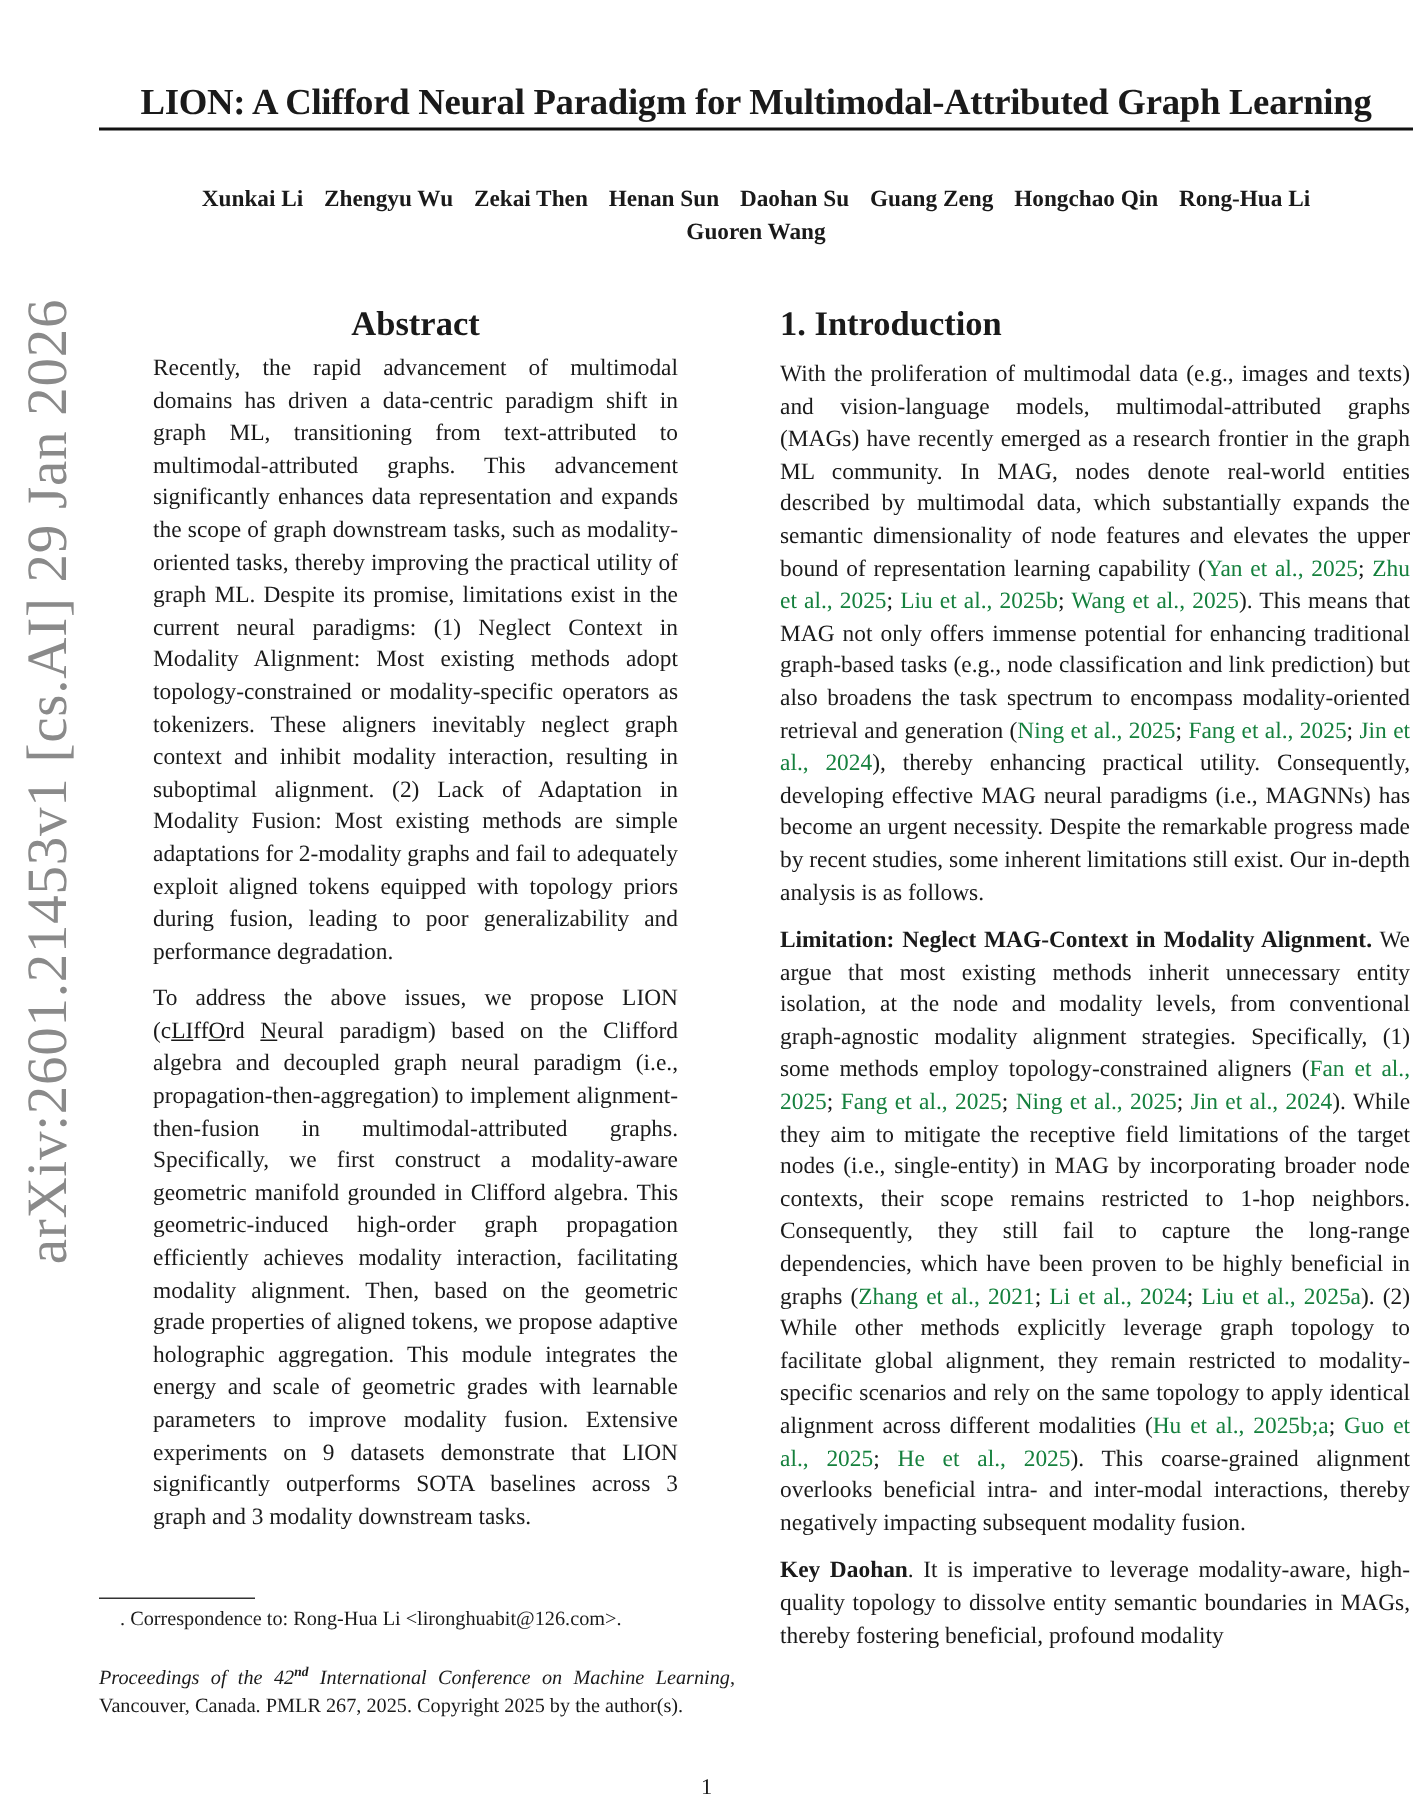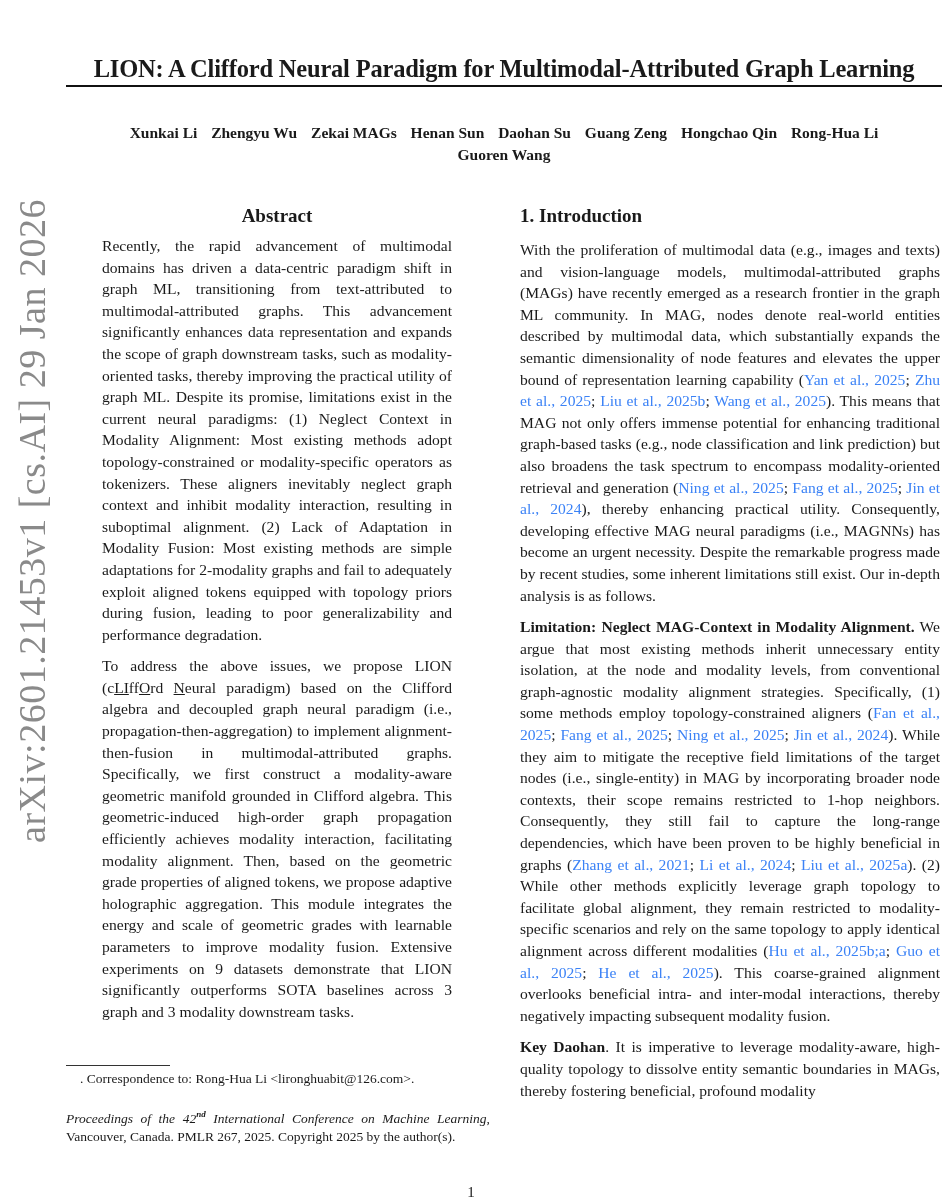--- a/index.html
+++ b/index.html
@@ -44,26 +44,26 @@
     }
     .authors .author { margin: 0 5px; text-align: center; }
     .col {
       position: absolute;
       font-size: 15.6px;
       line-height: 21.6px;
     }
     .col-left { left: 102px; top: 203px; width: 350px; }
     .col-right { left: 520px; top: 203px; width: 420px; }
     .section-heading {
-      font-weight: bold; font-size: 19px; line-height: 26px; margin: 0 0 10px 0;
+      font-weight: bold; font-size: 23px; line-height: 26px; margin: 0 0 10px 0;
     }
     .abstract-heading { text-align: center; margin-bottom: 6px; }
     p { margin: 0; text-align: justify; hyphens: auto; }
     .para-gap { margin-top: 10px; }
-    .cite { color: #3b82f6; }
+    .cite { color: #15803d; }
     .u { text-decoration: underline; }
     .bold { font-weight: bold; }
     .footnote-rule {
       position: absolute; left: 66px; top: 1065px; width: 104px; height: 1px; background: #333;
     }
     .footnote {
       position: absolute; left: 66px; top: 1070px; width: 430px;
       font-size: 13.5px; line-height: 18px;
     }
     .footnote .indent { padding-left: 14px; }
@@ -85,21 +85,21 @@
   <span>arXiv:2601.21453v1  [cs.AI]  29 Jan 2026</span>
 </div>
 
 <div class="title">LION: A Clifford Neural Paradigm for Multimodal-Attributed Graph Learning</div>
 <div class="rule"></div>
 
 <div class="authors">
   <div>
     <span class="author">Xunkai Li</span>
     <span class="author">Zhengyu Wu</span>
-    <span class="author">Zekai MAGs</span>
+    <span class="author">Zekai Then</span>
     <span class="author">Henan Sun</span>
     <span class="author">Daohan Su</span>
     <span class="author">Guang Zeng</span>
     <span class="author">Hongchao Qin</span>
     <span class="author">Rong-Hua Li</span>
   </div>
   <div>
     <span class="author">Guoren Wang</span>
   </div>
 </div>

